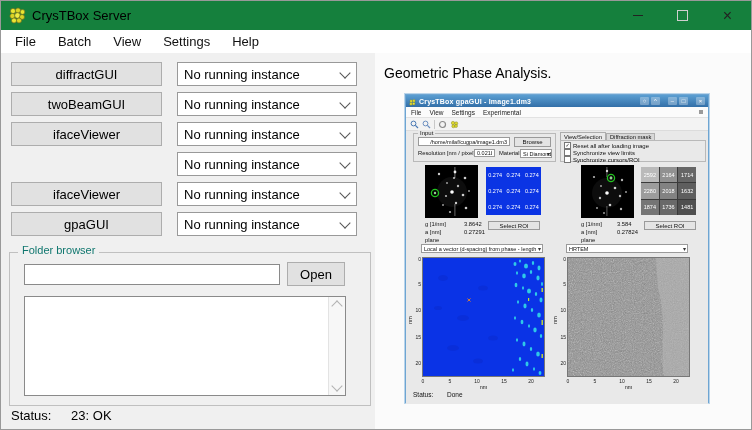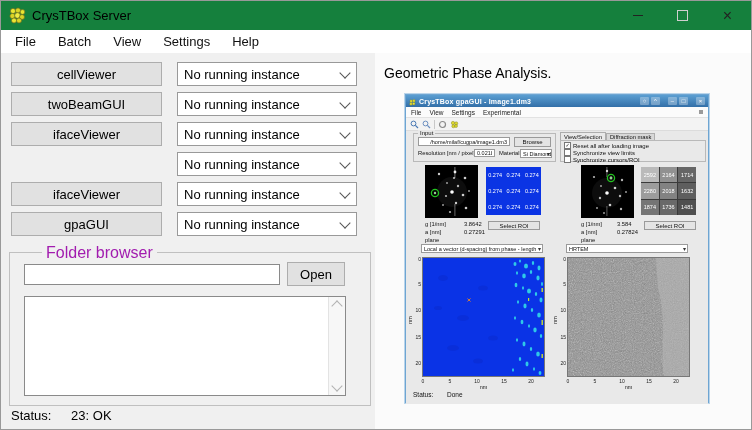--- a/index.html
+++ b/index.html
@@ -26,21 +26,21 @@
   
   .mod-btn{position:absolute;left:10px;width:151px;height:24px;background:#e1e1e1;border:1px solid #adadad;
            font-family:inherit;font-size:13px;color:#000;text-align:center;padding:0;}
   .combo{position:absolute;left:176px;width:180px;height:24px;background:#fff;border:1px solid #999;box-sizing:border-box;}
   .combo-text{position:absolute;left:6px;top:4px;font-size:13px;color:#000;white-space:nowrap;}
   .chev{display:inline-block;width:7px;height:7px;border-right:1.6px solid #555;border-bottom:1.6px solid #555;transform:rotate(45deg);}
   .combo-chev{position:absolute;right:7px;top:6px;}
 
   
   .group{position:absolute;left:8px;top:251px;width:360px;height:152px;border:1px solid #c0c0c0;}
-  .group-label{position:absolute;left:8px;top:-9px;background:#f0f0f0;padding:0 4px;font-size:16px;color:#a21caf;margin-left:24px;}
+  .group-label{position:absolute;left:8px;top:-9px;background:#f0f0f0;padding:0 4px;font-size:11px;color:#0f766e;}
   .path-input{position:absolute;left:14px;top:11px;width:246px;height:19px;border:1px solid #8a8a8a;background:#fff;
               font-family:inherit;font-size:13px;padding:0 4px;}
   .open-btn{position:absolute;left:277px;top:9px;width:58px;height:24px;background:#e1e1e1;border:1px solid #adadad;
             font-family:inherit;font-size:13px;}
   .listbox{position:absolute;left:14px;top:43px;width:320px;height:98px;background:#fff;border:1px solid #8a8a8a;}
   .scrollbar{position:absolute;right:0;top:0;bottom:0;width:16px;background:#f7f7f7;border-left:1px solid #e3e3e3;}
   .sb-up,.sb-down{position:absolute;left:4px;width:7px;height:7px;border-right:1.6px solid #b2b2b2;border-bottom:1.6px solid #b2b2b2;}
   .sb-up{top:5px;transform:rotate(-135deg);}
   .sb-down{bottom:5px;transform:rotate(45deg);}
 
@@ -153,21 +153,21 @@
     <span class="menu-item">Batch</span>
     <span class="menu-item">View</span>
     <span class="menu-item">Settings</span>
     <span class="menu-item">Help</span>
   </div>
 
   <div class="content">
     <div class="right-area"></div>
   </div>
 
-  <button class="mod-btn" style="top:61px">cellViewer</button>
+  <button class="mod-btn" style="top:61px">diffractGUI</button>
   <div class="combo" style="top:61px">
     <span class="combo-text">No running instance</span>
     <span class="chev combo-chev"></span>
   </div>
   <button class="mod-btn" style="top:91px">twoBeamGUI</button>
   <div class="combo" style="top:91px">
     <span class="combo-text">No running instance</span>
     <span class="chev combo-chev"></span>
   </div>
   <button class="mod-btn" style="top:121px">ifaceViewer</button>

